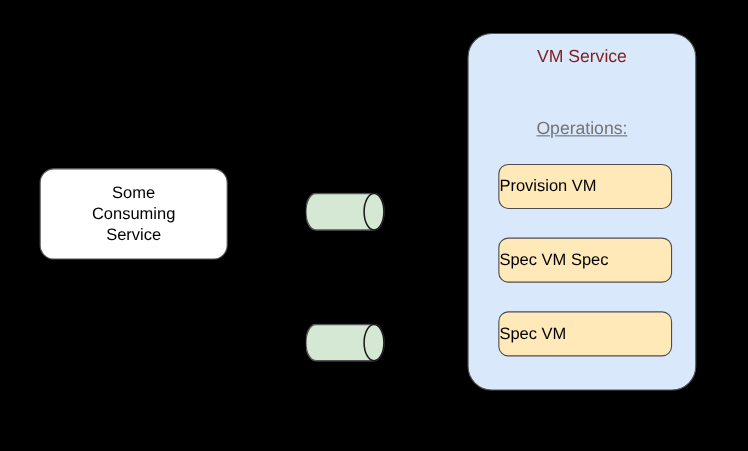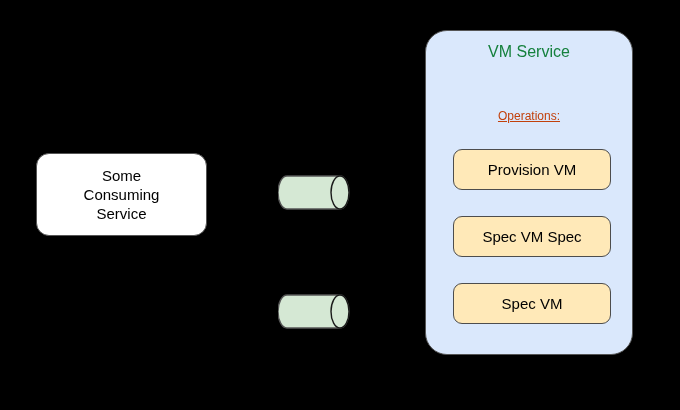--- a/index.html
+++ b/index.html
@@ -64,30 +64,30 @@
     border-radius: 22px;
     box-sizing: border-box;
   }
   .panel-title {
     position: absolute;
     left: 0;
     top: 12px;
     width: 100%;
     text-align: center;
     font-size: 16px;
-    color: #15803d;
+    color: #7f1d1d;
   }
   .panel-section-title {
     position: absolute;
     left: 0;
     top: 78px;
     width: 100%;
     text-align: center;
-    font-size: 12px;
-    color: #c2410c;
+    font-size: 16px;
+    color: #737373;
   }
   .panel-section-title span {
     text-decoration: underline;
   }
 
   
   .op-list {
     position: absolute;
     left: 27px;
     top: 118px;
@@ -95,21 +95,20 @@
   }
   .op-button {
     width: 158px;
     height: 41px;
     background: #ffe9b8;
     border: 1px solid #4d4d4d;
     border-radius: 9px;
     box-sizing: border-box;
     display: flex;
     align-items: center;
-    justify-content: center;
     margin-bottom: 26px;
     color: #000000;
     font-size: 15px;
   }
   .op-button:last-child { margin-bottom: 0; }
 </style>
 </head>
 <body>
 
 <div id="canvas">

